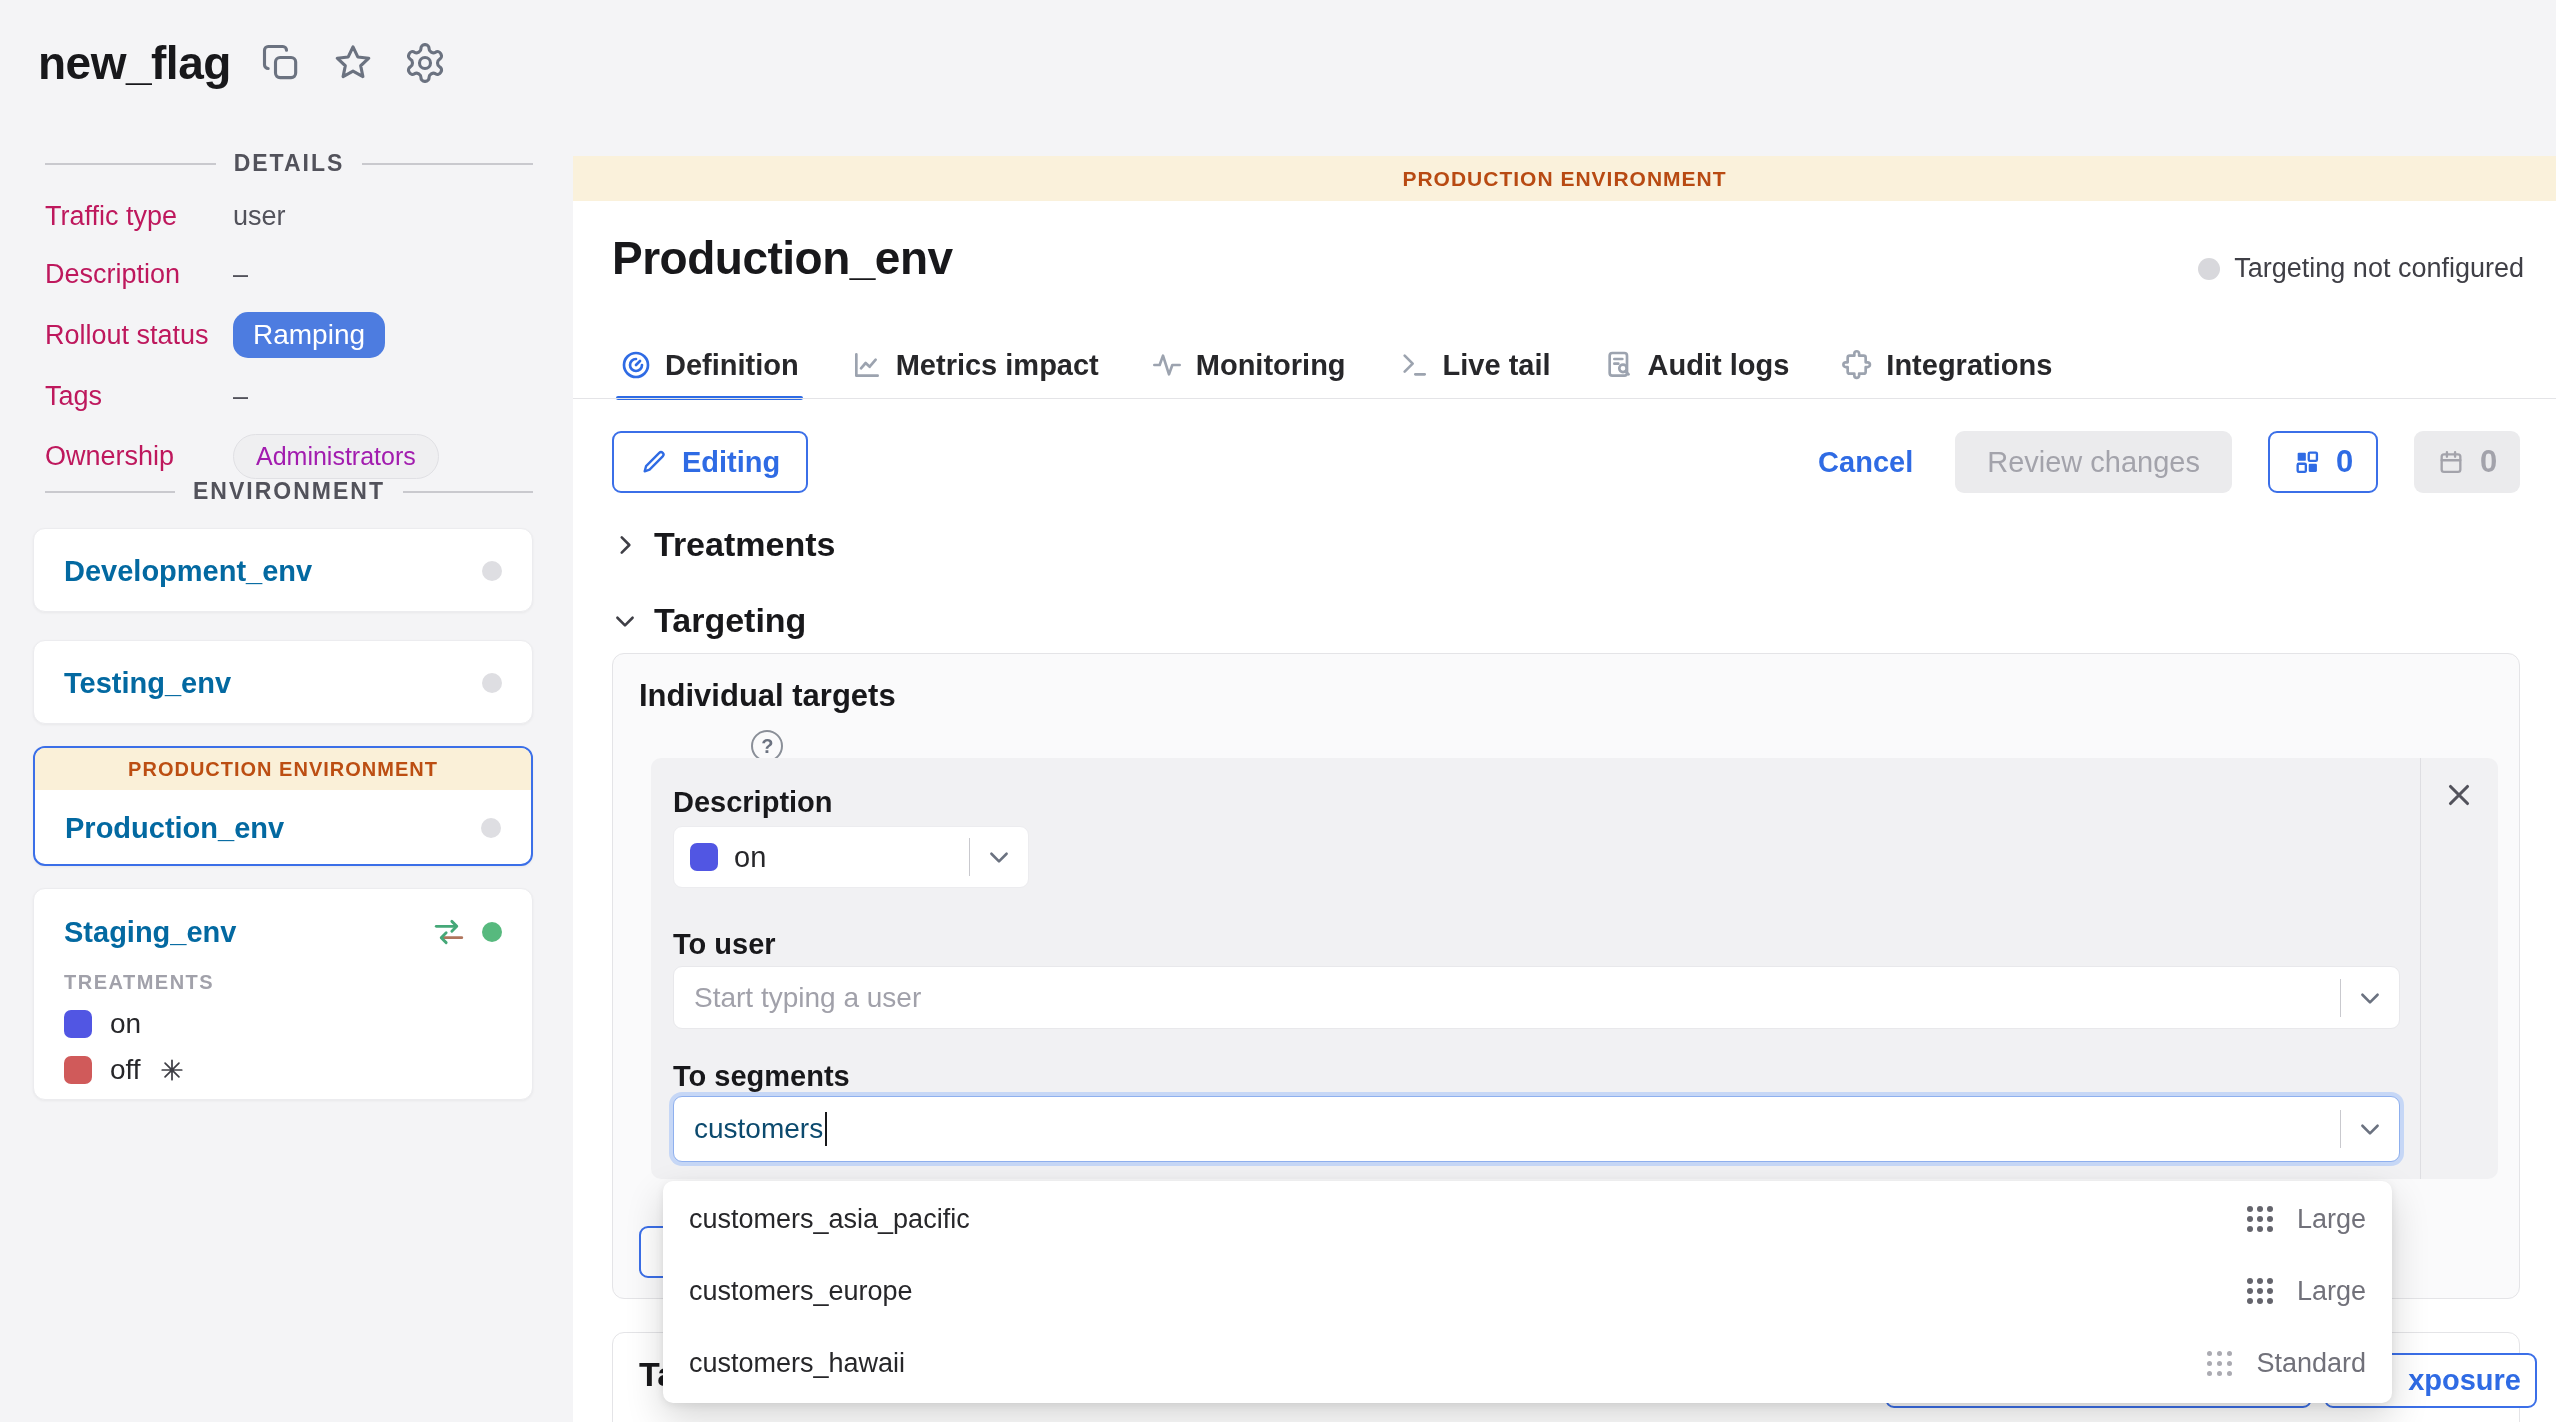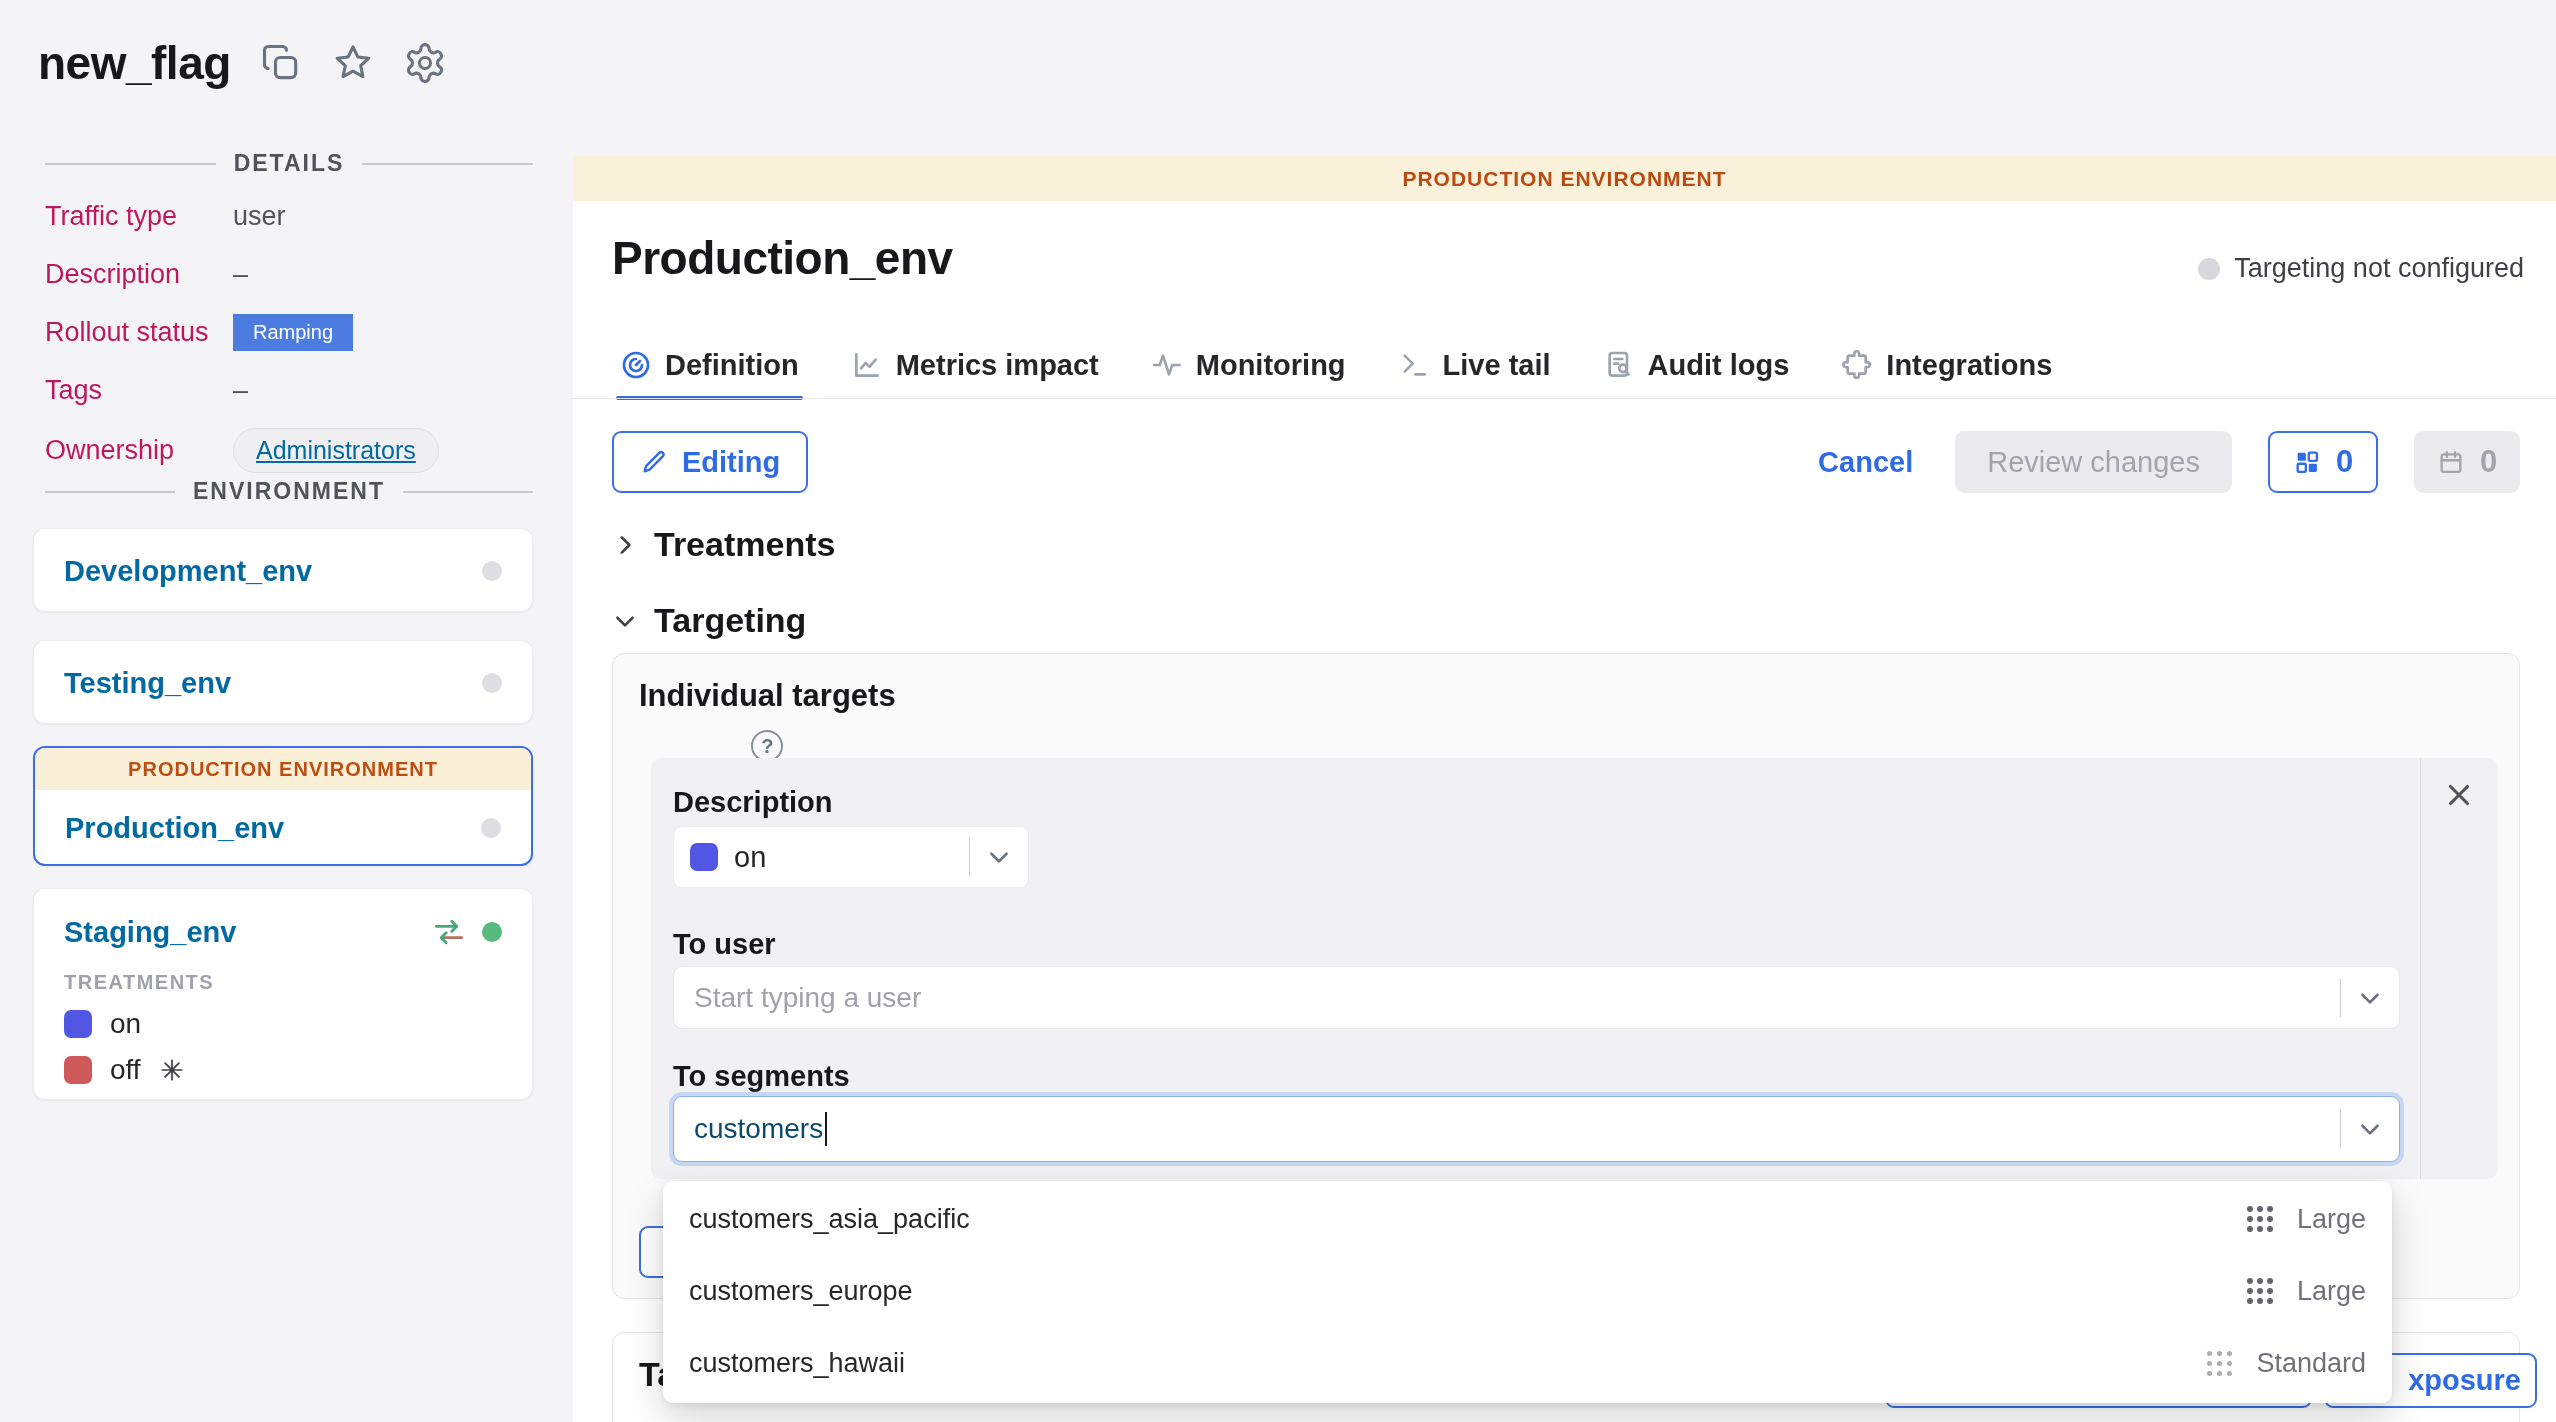--- a/index.html
+++ b/index.html
@@ -16,23 +16,23 @@
 
   
   .sec-head{position:absolute;left:45px;width:488px;display:flex;align-items:center;gap:18px;}
   .sec-head .line{flex:1;height:2px;background:#C9C9CE;}
   .sec-head .cap{font-size:23px;font-weight:700;color:#52525B;letter-spacing:2px;}
 
   .details-rows{position:absolute;left:45px;top:196px;width:500px;}
   .drow{display:flex;align-items:center;margin-bottom:18px;min-height:40px;}
   .drow .dlabel{width:188px;font-size:27px;color:#be185d;}
   .drow .dvalue{font-size:27px;color:#52525B;}
-  .badge-ramping{background:#4D7CE0;color:#FFF;font-size:20px;padding:7px 20px;border-radius:0;}
-  .pill-owner{background:#EFEFF1;border:1px solid #E0E0E4;color:#0369a1;font-size:25px;
-              padding:7px 22px;border-radius:999px;text-decoration:underline;}
+  .badge-ramping{background:#4D7CE0;color:#FFF;font-size:28px;padding:7px 20px;border-radius:15px;}
+  .pill-owner{background:#EFEFF1;border:1px solid #E0E0E4;color:#a21caf;font-size:25px;
+              padding:7px 22px;border-radius:999px;}
 
   .env-card{position:absolute;left:33px;width:500px;background:#FFF;border:1px solid #ECECEF;
             border-radius:12px;box-shadow:0 1px 3px rgba(0,0,0,.05);}
   .env-name{font-size:29px;font-weight:700;color:#0369a1;}
   .gray-dot{width:20px;height:20px;border-radius:50%;background:#DEDEE2;}
   .green-dot{width:20px;height:20px;border-radius:50%;background:#57B97E;}
   .env-simple{display:flex;align-items:center;justify-content:space-between;padding:0 30px;height:84px;}
   .env-card.selected{border:2px solid #3B6FE8;}
   .env-banner{height:42px;background:#FAF0D8;border-radius:10px 10px 0 0;display:flex;align-items:center;
               justify-content:center;font-size:20px;font-weight:700;color:#BC4E12;letter-spacing:1px;}

